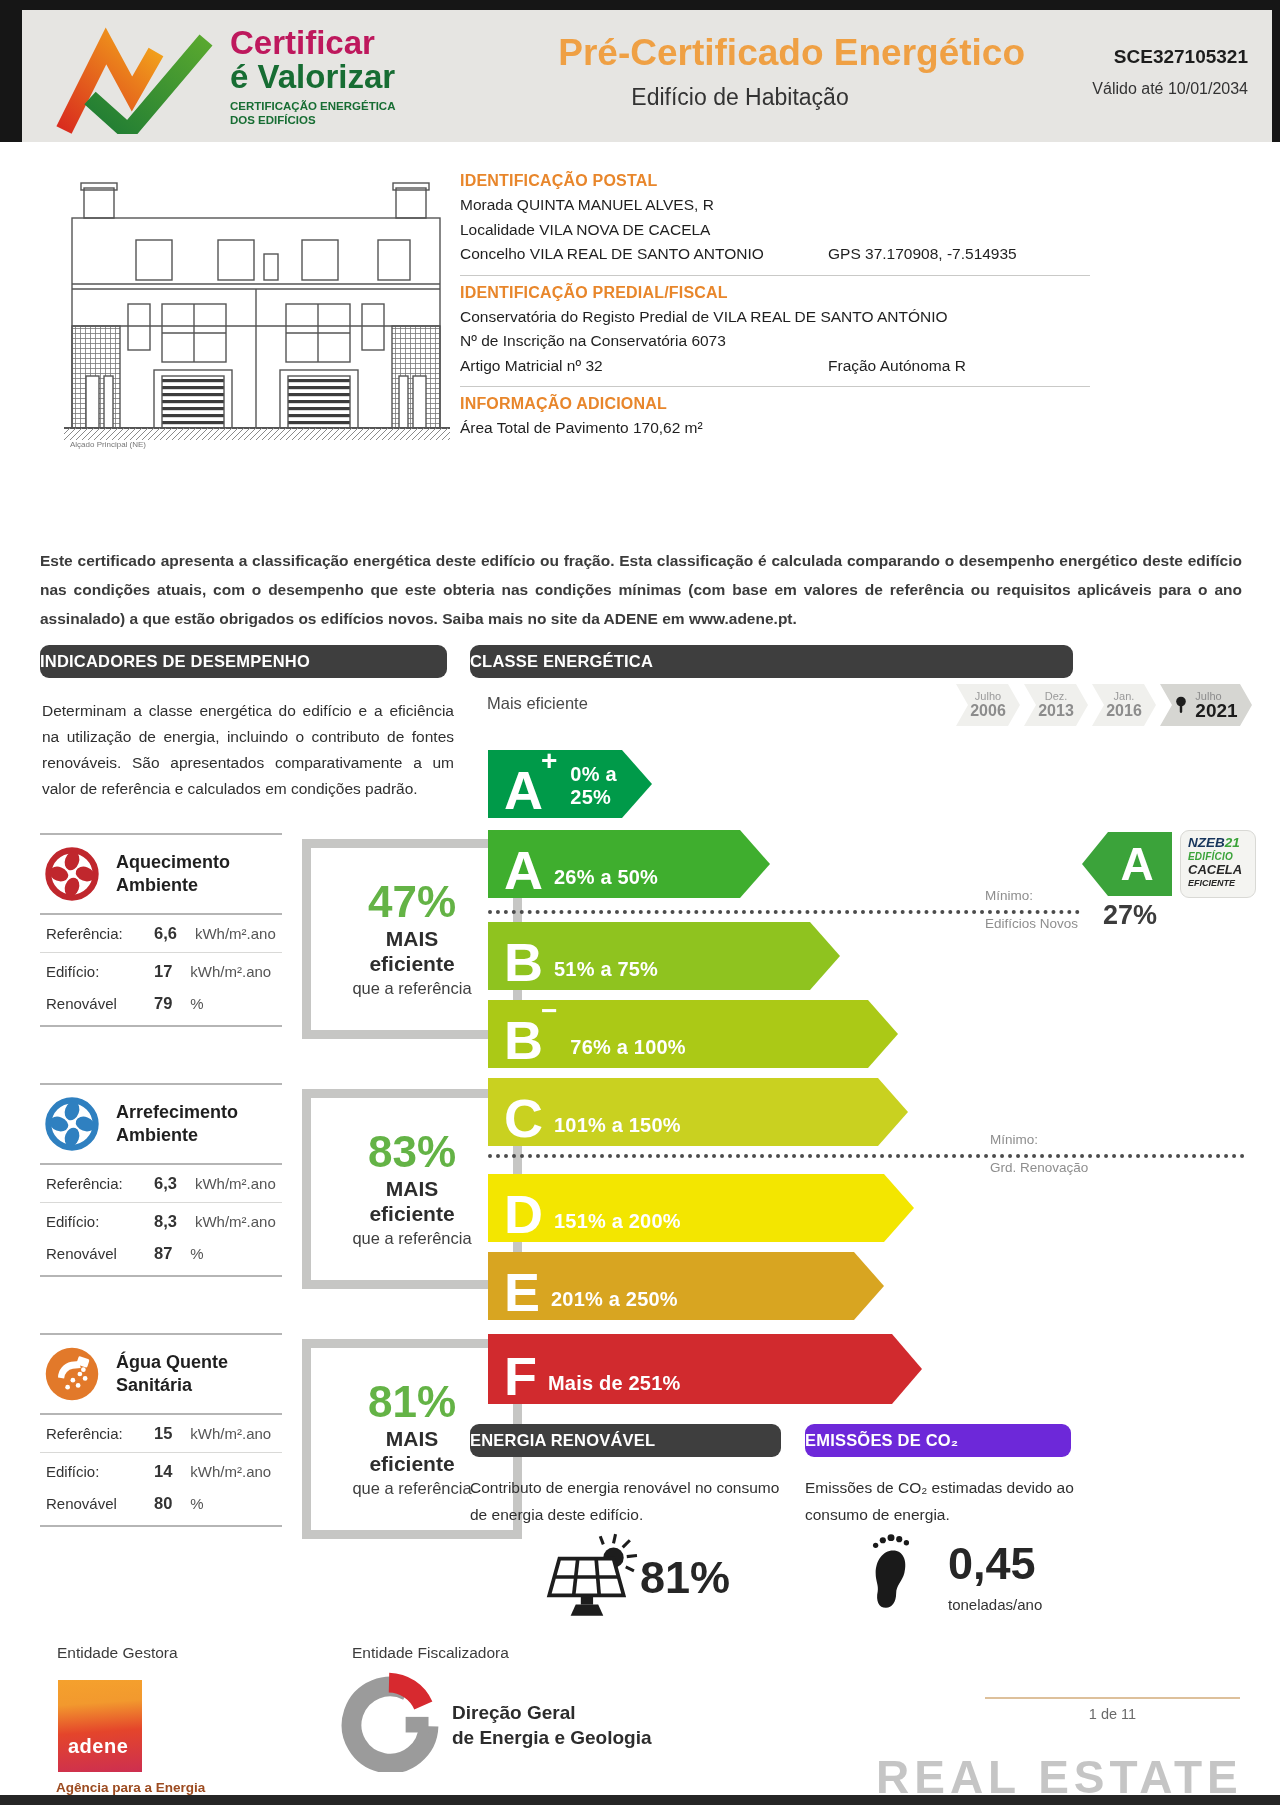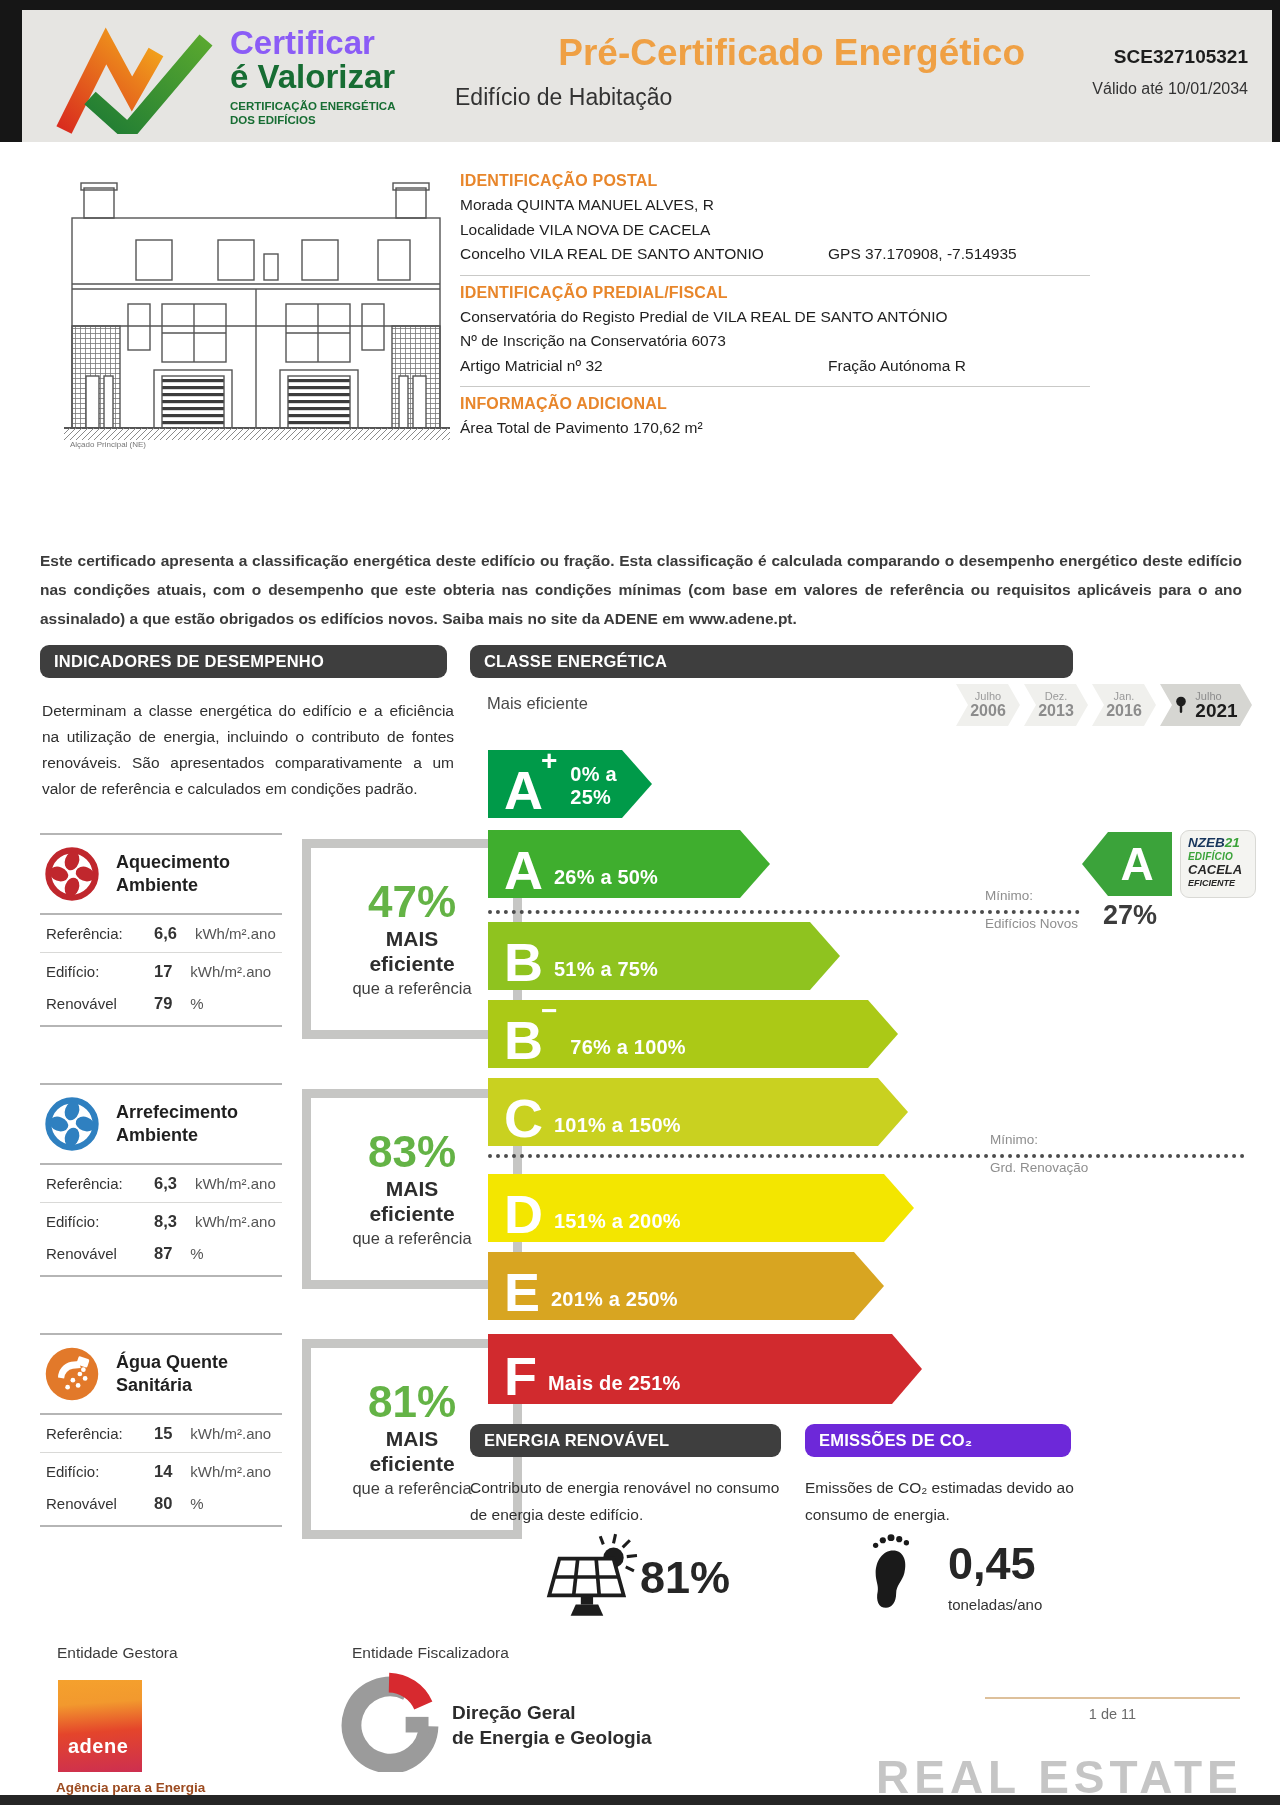--- a/index.html
+++ b/index.html
@@ -7,41 +7,41 @@
     width:1280px;height:1805px;position:relative;background:#fff;
     font-family:"Liberation Sans",sans-serif;color:#222;overflow:hidden;
   }
   
   #frame-top{position:absolute;left:0;top:0;width:1280px;height:10px;background:#161616}
   #frame-left{position:absolute;left:0;top:0;width:22px;height:142px;background:#161616}
   #frame-right{position:absolute;right:0;top:0;width:8px;height:142px;background:#161616}
   #hdr-bg{position:absolute;left:22px;top:10px;width:1250px;height:132px;background:#e6e5e2}
   #logo-mark{position:absolute;left:56px;top:18px;width:168px;height:116px}
   #logo-text{position:absolute;left:230px;top:26px;line-height:34px}
-  .logo-l1{font-size:33px;font-weight:bold;color:#8b5cf6;display:block}
+  .logo-l1{font-size:33px;font-weight:bold;color:#be185d;display:block}
   .logo-l2{font-size:33px;font-weight:bold;color:#176d33;display:block}
   .logo-sub{font-size:11.5px;font-weight:bold;color:#176d33;line-height:14px;display:block;margin-top:5px}
   #hdr-title{position:absolute;left:455px;top:32px;width:570px;text-align:right;font-size:37px;font-weight:bold}
-  #hdr-subtitle{position:absolute;left:455px;top:84px;width:570px;font-size:23px;color:#333}
+  #hdr-subtitle{position:absolute;left:455px;top:84px;width:570px;text-align:center;font-size:23px;color:#333}
   #hdr-cert{position:absolute;left:990px;top:46px;width:258px;text-align:right;font-size:19px;font-weight:bold;color:#1d1d1d}
   #hdr-valid{position:absolute;left:990px;top:80px;width:258px;text-align:right;font-size:16px;color:#333}
   
   #drawing{position:absolute;left:58px;top:176px;width:398px;height:274px}
   #ident{position:absolute;left:460px;top:172px;width:630px}
   .id-h{font-size:16px;font-weight:bold;margin:8px 0 3px;letter-spacing:.2px}
   .id-h:first-child{margin-top:0}
   .id-row{position:relative;font-size:15.5px;color:#1f1f1f;line-height:24.5px}
   .id-right{position:absolute;left:368px;top:0}
   .id-sep{height:1px;background:#c9c9c7;margin:8px 0 6px}
   
   #intro{position:absolute;left:40px;top:546px;width:1202px;font-size:15.5px;font-weight:bold;
     color:#3b3b3b;line-height:29px;text-align:justify}
   
   .pill{position:absolute;height:33px;border-radius:9px;color:#fff;font-weight:bold;
-    font-size:16.5px;line-height:33px;padding-left:14px;box-sizing:border-box;letter-spacing:.2px}
+    font-size:16.5px;line-height:33px;box-sizing:border-box;letter-spacing:.2px}
   #pill-ind{left:40px;top:645px;width:407px}
   #pill-classe{left:470px;top:645px;width:603px}
   #pill-renov{left:470px;top:1424px;width:311px}
   #pill-co2{left:805px;top:1424px;width:266px}
   
   #ind-desc{position:absolute;left:42px;top:698px;width:412px;font-size:15.5px;line-height:26px;
     color:#2f2f2f;text-align:justify}
   .card{position:absolute;left:40px;width:482px;height:216px}
   .card-left{position:absolute;left:0;top:0;width:242px}
   .hline{height:2px;background:#b5b5b5}

